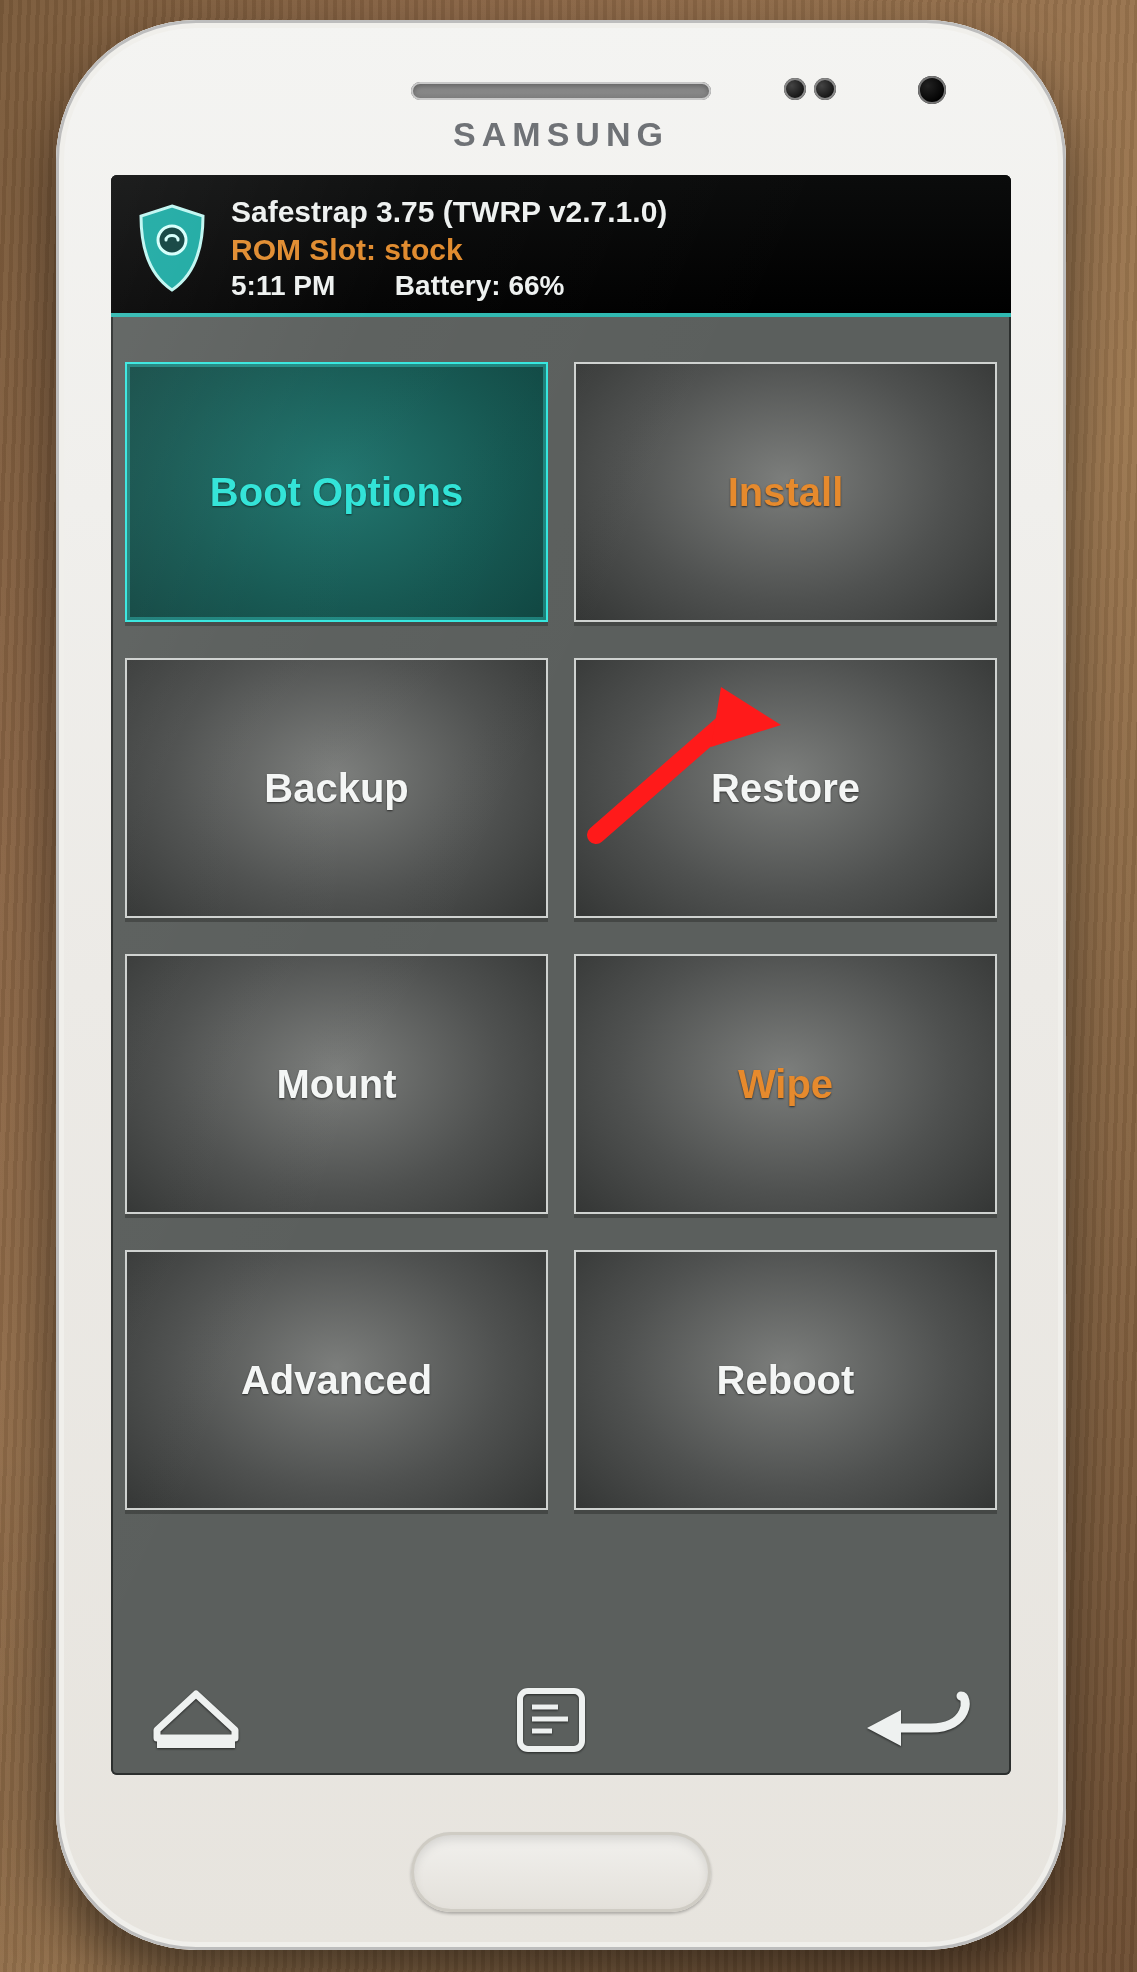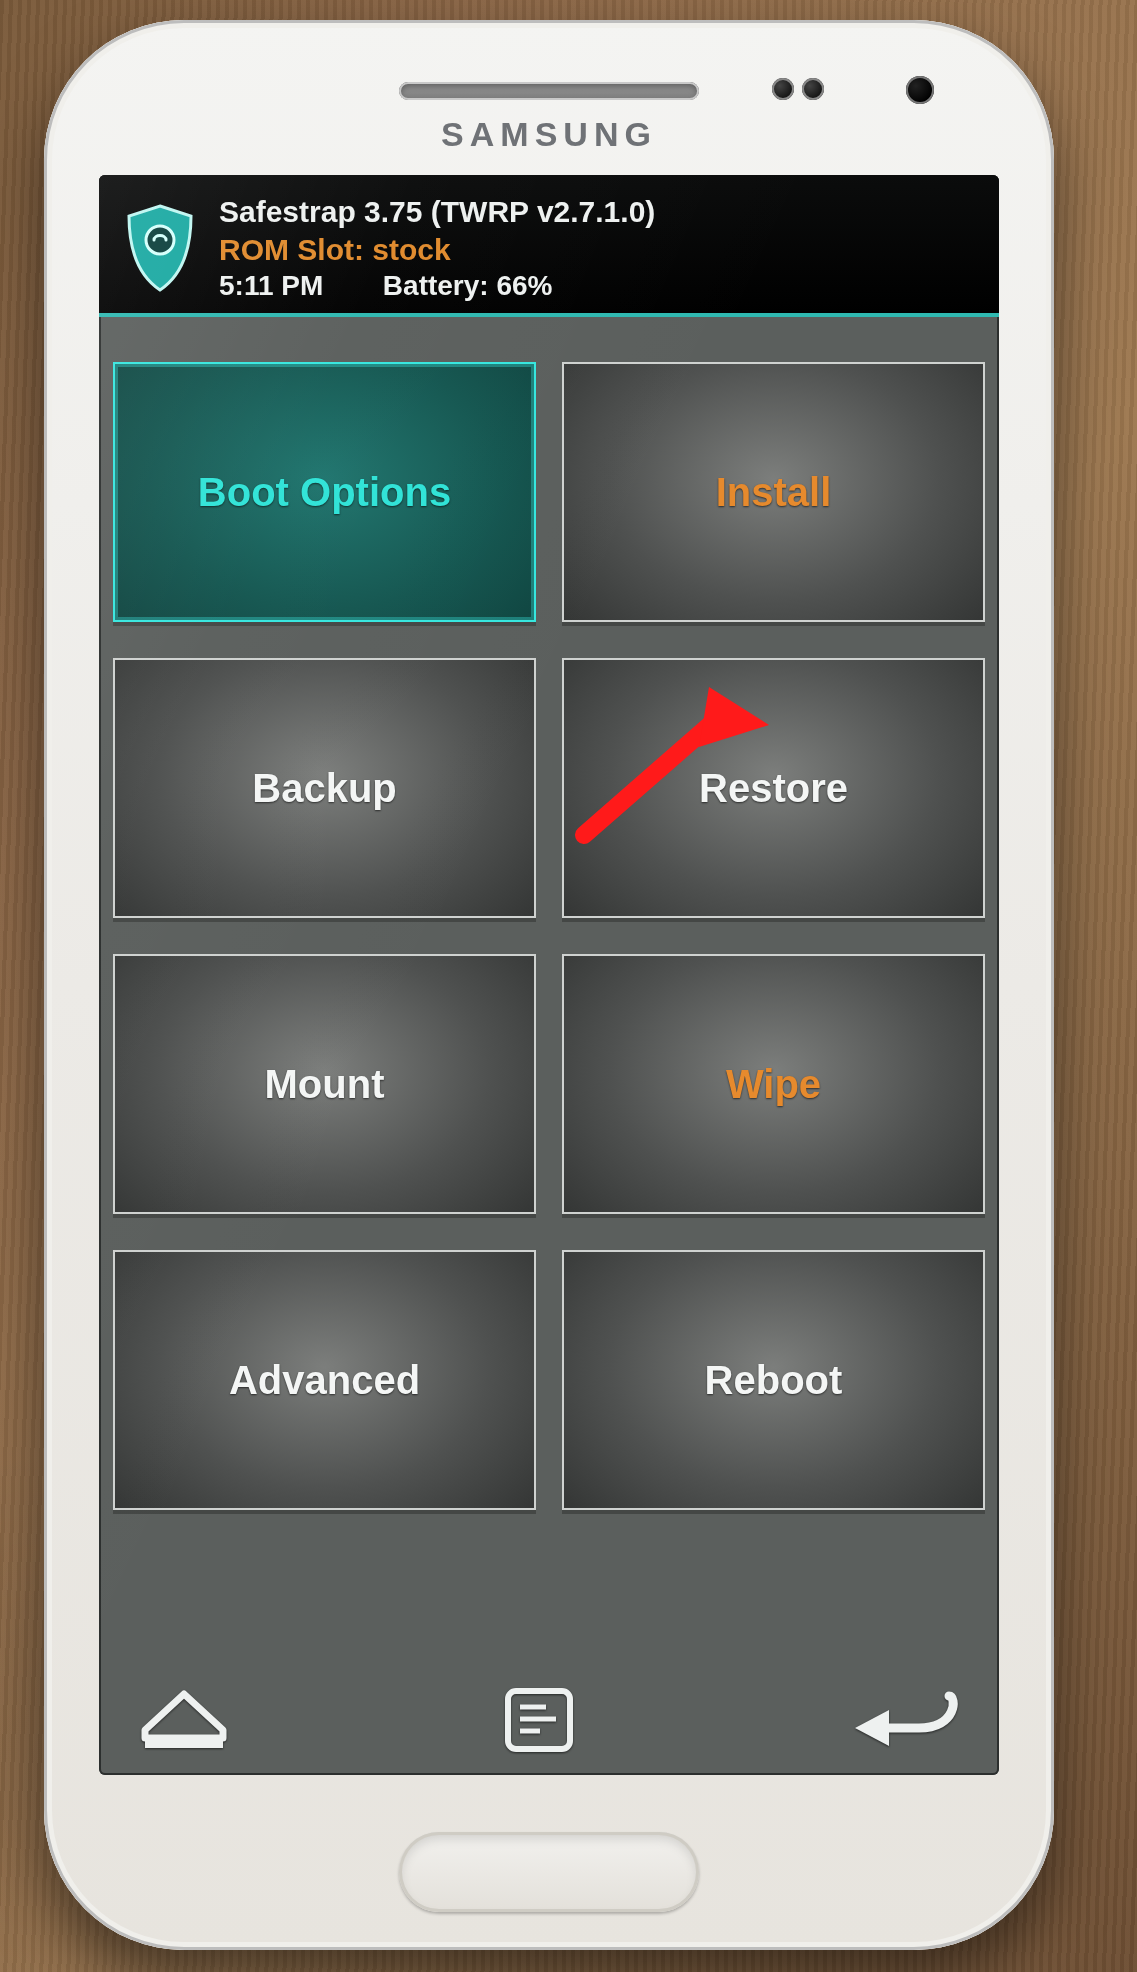--- a/index.html
+++ b/index.html
@@ -15,21 +15,21 @@
     content:"";
     position:absolute; inset:0;
     background:
       repeating-linear-gradient(92deg, rgba(0,0,0,0.06) 0 4px, rgba(255,255,255,0.03) 4px 9px),
       radial-gradient(1200px 600px at 30% 90%, rgba(0,0,0,0.15), transparent 60%);
   }
 
   
   .phone {
     position: absolute;
-    left: 44px; top: 20px;
+    left: 56px; top: 20px;
     width: 1010px; height: 1930px;
     background: linear-gradient(180deg, #f4f4f2 0%, #eceae6 50%, #e7e4de 100%);
     border-radius: 140px;
     box-shadow: 0 30px 60px rgba(0,0,0,0.5), inset 0 0 0 3px #bdbdbd, inset 0 0 0 8px #f0efeb;
   }
 
   
   .earpiece {
     position:absolute; top:62px; left:50%; transform:translateX(-50%);
     width:300px; height:18px; border-radius:18px;

